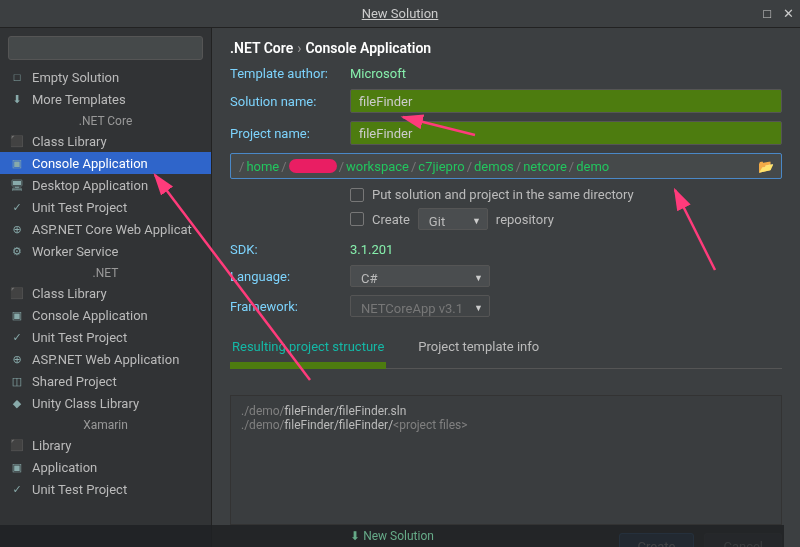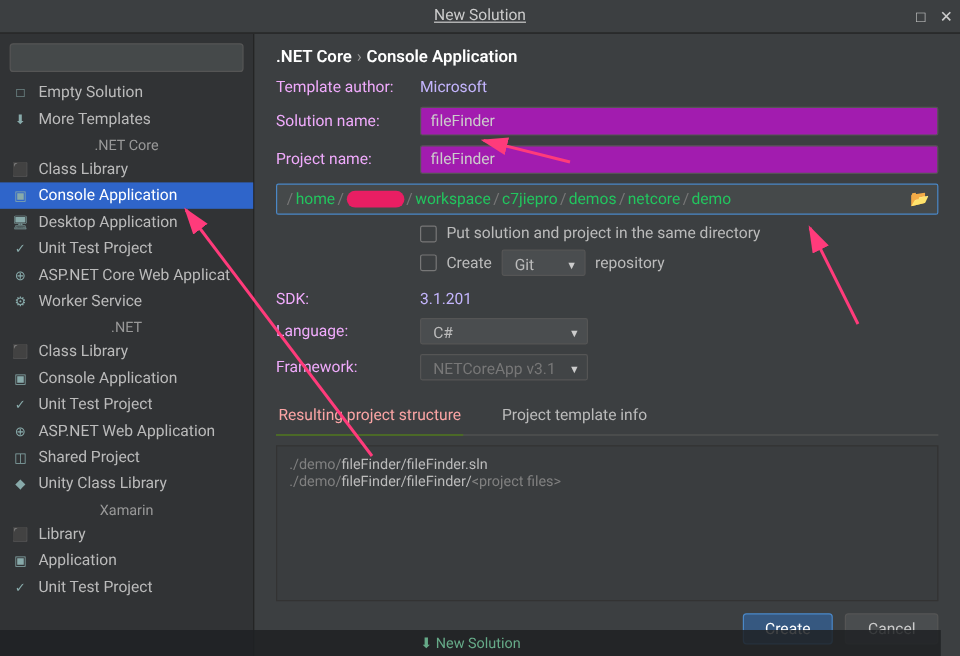--- a/index.html
+++ b/index.html
@@ -15,37 +15,37 @@
 .search-container { position: relative; }
 .search-container .sicon { position: absolute; left: 14px; top: 4px; color: #888; font-size: 12px; }
 .sb-item { display: flex; align-items: center; gap: 8px; padding: 2px 10px; height: 22px; color: #bbb; cursor: pointer; }
 .sb-item.selected { background: #2f65ca; color: #fff; }
 .sb-cat { text-align: center; color: #999; font-size: 12px; padding: 4px 0 2px; }
 .sb-icon { width: 14px; height: 14px; display: inline-flex; align-items: center; justify-content: center; font-size: 11px; color: #8aa; }
 .main { flex: 1; padding: 12px 18px 10px 18px; display: flex; flex-direction: column; background: #3c3f41; }
 .breadcrumb { color: #fff; font-size: 14px; font-weight: 600; margin-bottom: 10px; }
 .breadcrumb .sep { color: #999; margin: 0 4px; font-weight: normal; }
 .form-row { display: flex; align-items: center; margin-bottom: 8px; }
-.form-label { width: 120px; color: #f0abfc; font-size: 13px; }
-.form-value { color: #c4b5fd; font-size: 13px; }
-.text-input { flex: 1; background: #a21caf; border: 1px solid #555; border-radius: 2px; height: 24px; color: #ccc; padding: 0 8px; font-size: 13px; }
+.form-label { width: 120px; color: #7dd3fc; font-size: 13px; }
+.form-value { color: #86efac; font-size: 13px; }
+.text-input { flex: 1; background: #4d7c0f; border: 1px solid #555; border-radius: 2px; height: 24px; color: #ccc; padding: 0 8px; font-size: 13px; }
 .path-input { flex: 1; display: flex; align-items: center; background: #45494a; border: 1px solid #4a88c7; border-radius: 2px; height: 26px; padding: 0 6px 0 8px; gap: 2px; }
 .path-seg { color: #22c55e; }
 .path-sep { color: #777; }
 .path-redact { background: #e91e63; width: 48px; height: 14px; border-radius: 7px; display: inline-block; }
 .browse-icon { margin-left: auto; color: #888; }
 .chk-row { display: flex; align-items: center; gap: 8px; margin-left: 120px; margin-bottom: 6px; color: #bbb; }
 .chk { width: 14px; height: 14px; border: 1px solid #777; border-radius: 2px; background: #3c3f41; }
 .select { background: #4a4d4f; border: 1px solid #555; height: 22px; display: inline-flex; align-items: center; padding: 4px 6px 0 10px; gap: 10px; color: #bbb; border-radius: 2px; min-width: 70px; }
 .select.disabled { color: #777; background: #414446; }
 .select .caret { color: #ccc; font-size: 9px; margin-left: auto; }
 .tabs { display: flex; gap: 30px; border-bottom: 1px solid #555; margin-top: 8px; }
 .tab { padding: 6px 2px 8px; color: #bbb; cursor: pointer; }
-.tab.active { border-bottom: 1px solid #4d7c0f; color: #fca5a5; margin-bottom: -1px; }
-.structure { background: #3a3d3f; border: 1px solid #333; padding: 8px 10px; font-family: monospace; font-size: 12px; margin-top: 8px; min-height: 130px; }
+.tab.active { border-bottom: 7px solid #4d7c0f; color: #14b8a6; margin-bottom: -1px; }
+.structure { background: #3a3d3f; border: 1px solid #333; padding: 8px 10px; font-family: monospace; font-size: 12px; margin-top: 26px; min-height: 130px; }
 .struct-line { white-space: pre; color: #bbb; }
 .struct-dim { color: #808080; }
 .footer { margin-top: auto; display: flex; justify-content: flex-end; gap: 10px; padding-top: 8px; }
 .btn { height: 26px; padding: 0 18px; border-radius: 3px; border: 1px solid #555; background: #4a4d4f; color: #ccc; cursor: pointer; font-size: 13px; }
 .btn.primary { background: #365880; border-color: #4a88c7; color: #fff; }
 .arrow-overlay { position: absolute; top: 0; left: 0; pointer-events: none; }
 .bottom-hint { position: absolute; bottom: 0; left: 0; right: 16px; height: 22px; background: rgba(30,33,35,.85); color: #6a8; font-size: 12px; display: flex; align-items: center; justify-content: center; }
 </style>
 </head>
 <body>

